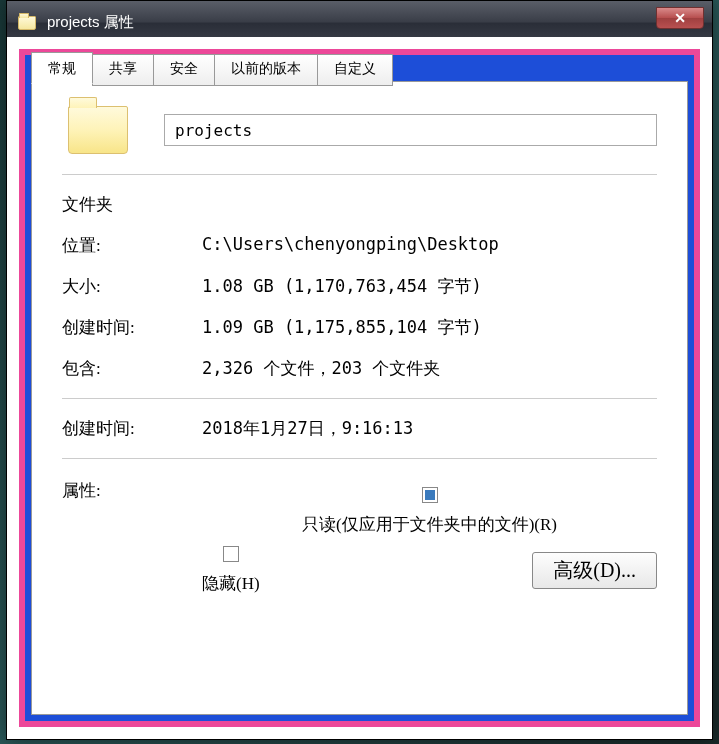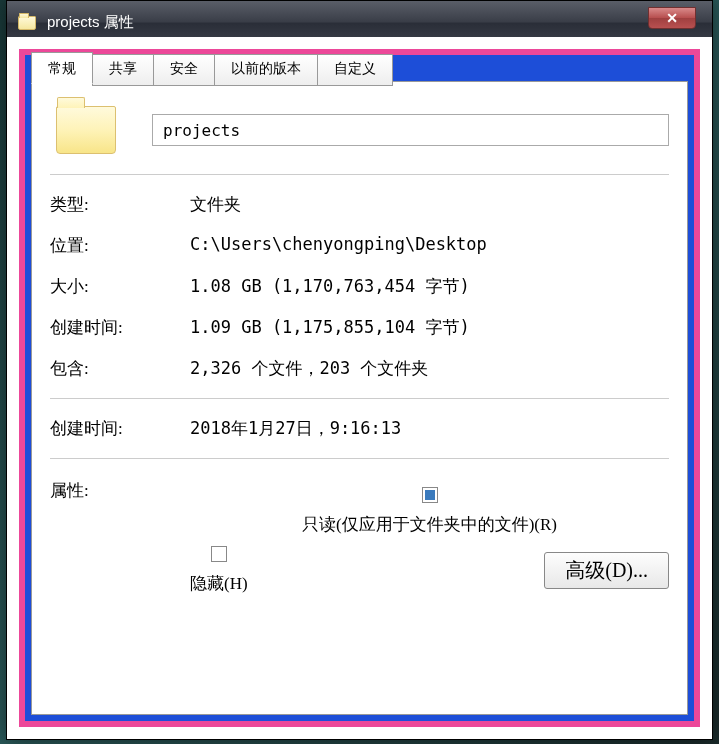--- a/index.html
+++ b/index.html
@@ -20,21 +20,21 @@
       height: 740px;
       background: #fff;
       border: 1px solid #000;
       box-shadow: 0 0 20px rgba(0,0,0,0.5);
     }
     .titlebar {
       height: 44px;
       background: linear-gradient(to bottom, #5a5e68, #3a3e48 48%, #2a2e38 52%, #3a3e48);
       display: flex;
       align-items: center;
-      padding: 0 16px 0 10px;
+      padding: 0 8px 0 10px;
       color: #fff;
       border-bottom: 1px solid #222;
     }
     .titlebar-icon {
       width: 20px;
       height: 20px;
       margin-right: 10px;
       display: flex;
       align-items: center;
       justify-content: center;
@@ -119,21 +119,21 @@
       z-index: 3;
     }
     .tab-panel {
       position: absolute;
       top: 26px;
       left: 6px;
       right: 6px;
       bottom: 6px;
       border: 1px solid #999;
       background: #fff;
-      padding: 24px 18px;
+      padding: 24px 30px;
     }
     .header-row {
       display: flex;
       align-items: center;
       gap: 36px;
       margin-bottom: 20px;
     }
     .folder-large {
       width: 60px;
       height: 48px;
@@ -265,21 +265,20 @@
 
       <div class="tab-panel">
         <div class="header-row">
           <div class="folder-large"></div>
           <input class="name-input" type="text" value="projects" style="">
         </div>
 
         <hr class="sep">
 
         <div class="prop-row">
-          <div class="prop-label">类型:</div>
           <div class="prop-value">文件夹</div>
         </div>
         <div class="prop-row">
           <div class="prop-label">位置:</div>
           <div class="prop-value">C:\Users\chenyongping\Desktop</div>
         </div>
         <div class="prop-row">
           <div class="prop-label">大小:</div>
           <div class="prop-value">1.08 GB (1,170,763,454 字节)</div>
         </div>

